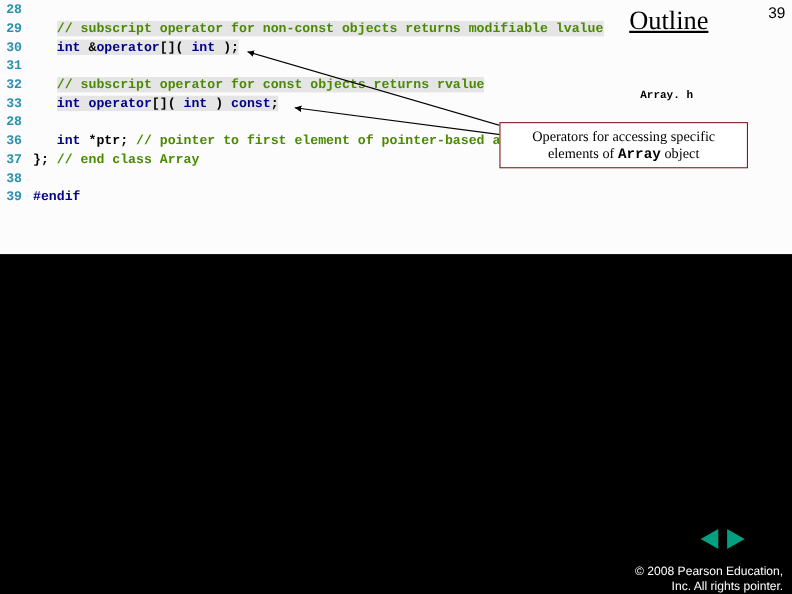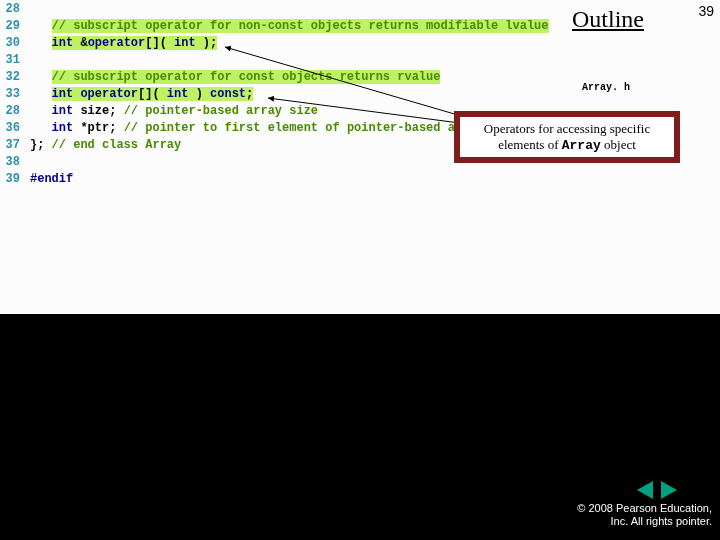--- a/index.html
+++ b/index.html
@@ -8,42 +8,42 @@
     height: 540px;
     background: #000;
     font-family: Arial, sans-serif;
     position: relative;
     overflow: hidden;
   }
   .code-panel {
     position: absolute;
     left: 0; top: 0;
     width: 720px;
-    height: 314px;
+    height: 231px;
     background: #fcfcfc;
   }
   .line {
     display: flex;
     align-items: center;
     height: 17px;
     font-family: "Courier New", monospace;
     font-size: 12px;
     font-weight: bold;
   }
   .ln {
     width: 24px;
     text-align: right;
     color: #2b91af;
     padding-right: 4px;
     flex-shrink: 0;
   }
   .code { white-space: pre; padding-left: 6px; }
   .kw { color: #008; }
   .cm { color: #4a8a00; }
-  .hl { background: #bef264; }
+  .hl { background: #e5e5e5; }
   .plain { color: #000; }
 
   .outline-box {
     position: absolute;
     right: 76px;
     top: 6px;
     font-family: "Times New Roman", serif;
     font-size: 24px;
     text-decoration: underline;
     color: #000;
@@ -62,21 +62,21 @@
     font-family: "Courier New", monospace;
     font-weight: bold;
     font-size: 10px;
     color: #000;
   }
   .callout {
     position: absolute;
     right: 40px;
     top: 111px;
     width: 226px;
-    border: 6px solid #7f1d1d;
+    border: 1px solid #7f1d1d;
     background: #fff;
     font-family: "Times New Roman", serif;
     font-size: 13px;
     text-align: center;
     padding: 4px 6px;
     line-height: 1.2;
     color: #000;
   }
   .callout .mono { font-family: "Courier New", monospace; font-weight: bold; }
 
@@ -107,21 +107,21 @@
   }
   .tri-r {
     width: 0; height: 0;
     border-top: 9px solid transparent;
     border-bottom: 9px solid transparent;
     border-left: 16px solid #00a080;
   }
   .copyright {
     position: absolute;
     right: 8px;
-    bottom: 12px;
+    bottom: 0;
     font-size: 11px;
     text-align: right;
     color: #fff;
     line-height: 1.2;
   }
 </style>
 </head>
 <body>
 
 <div class="code-panel">
@@ -145,21 +145,20 @@
       <div class="line">
         <span class="ln">32</span>
         <span class="code"><span>   </span><span class="hl"><span class="cm">// subscript operator for const objects returns rvalue</span></span></span>
       </div>
       <div class="line">
         <span class="ln">33</span>
         <span class="code"><span>   </span><span class="hl"><span class="kw">int operator</span><span class="plain">[]( </span><span class="kw">int</span><span class="plain"> ) </span><span class="kw">const</span><span class="plain">;</span></span></span>
       </div>
       <div class="line">
         <span class="ln">28</span>
-        <span class="code"><span>   </span><span class="kw">int</span><span class="plain"> size; </span><span class="cm">// pointer-based array size</span></span>
       </div>
       <div class="line">
         <span class="ln">36</span>
         <span class="code"><span>   </span><span class="kw">int</span><span class="plain"> *ptr; </span><span class="cm">// pointer to first element of pointer-based array</span></span>
       </div>
       <div class="line">
         <span class="ln">37</span>
         <span class="code"><span></span><span class="plain">}; </span><span class="cm">// end class Array</span></span>
       </div>
       <div class="line">

